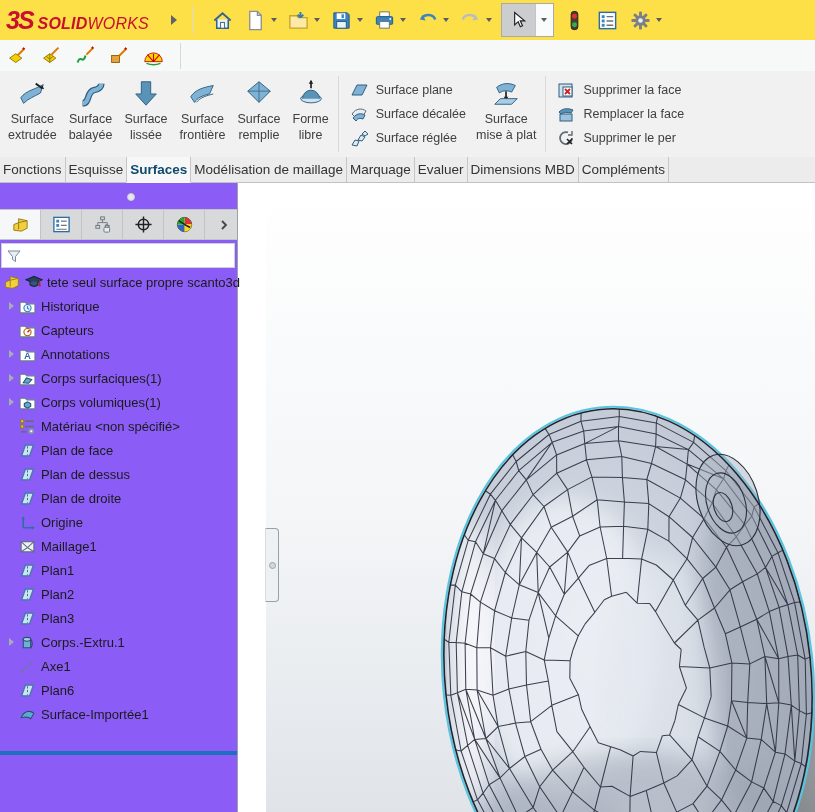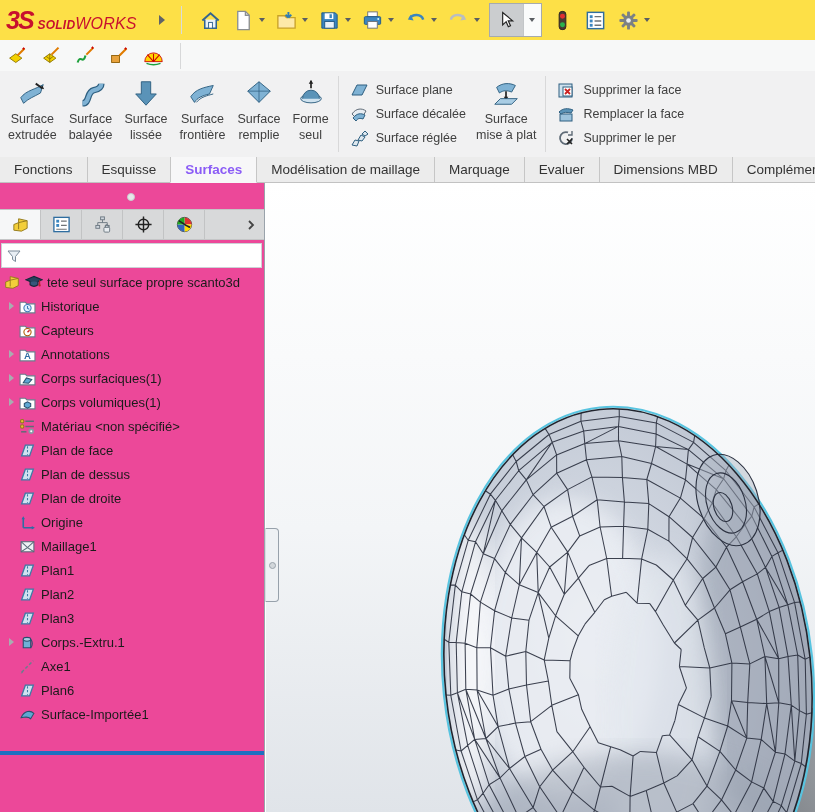--- a/index.html
+++ b/index.html
@@ -4,21 +4,21 @@
 <style>
   html,body{margin:0;padding:0;}
   body{width:815px;height:812px;position:relative;overflow:hidden;background:#fff;
        font-family:"Liberation Sans","DejaVu Sans",sans-serif;-webkit-font-smoothing:antialiased;}
   svg{display:block}
   
   .titlebar{position:absolute;left:0;top:0;right:0;height:40px;background:#fde047;
             border-bottom:1px solid #e2e3e4;display:flex;align-items:center;}
   .logo{display:flex;align-items:baseline;margin-left:6px;cursor:default;}
   .logo-mark{color:#c8102e;font-weight:700;font-style:italic;font-size:25px;letter-spacing:-2px;}
-  .logo-solid{color:#c8102e;font-weight:700;font-style:italic;font-size:12px;margin-left:5px;letter-spacing:.2px;}
+  .logo-solid{color:#c8102e;font-weight:700;font-style:italic;font-size:16px;margin-left:5px;letter-spacing:.2px;}
   .logo-works{color:#c8102e;font-weight:400;font-style:italic;font-size:16px;letter-spacing:.2px;}
   .logo-flyout{width:0;height:0;border-left:6px solid #5f6putt368;border-left:6px solid #5f6368;border-top:5px solid transparent;border-bottom:5px solid transparent;margin-left:22px;}
   .tb-sep{width:1px;height:28px;background:#d9dbdc;margin:0 12px 0 16px;}
   .tb-btn{height:32px;display:flex;align-items:center;padding:0 4px;margin:0 1px;border-radius:2px;}
   .tb-btn svg{width:23px;height:23px;}
   .caret{width:0;height:0;border-left:3.5px solid transparent;border-right:3.5px solid transparent;
          border-top:4px solid #5a5e62;margin-left:4px;}
   .select-split{display:flex;height:32px;border:1px solid #a6aaad;margin:0 4px;background:#fff;}
   .select-split .cell-ico{width:33px;background:#cbcdcf;display:grid;place-items:center;}
   .select-split .cell-car{width:17px;background:#fafbfb;display:grid;place-items:center;border-left:1px solid #c3c6c8;}
@@ -36,25 +36,25 @@
   .rb-lbl{font-size:12.5px;color:#404040;line-height:16px;text-align:center;white-space:nowrap;}
   .rb-sep{width:1px;background:#d8d8d9;margin:5px 3px;}
   .rb-stack{display:flex;flex-direction:column;justify-content:center;gap:5px;padding:0 4px 0 8px;}
   .rb-small{display:flex;align-items:center;gap:7px;font-size:12.5px;color:#404040;white-space:nowrap;}
   .rb-small svg{width:19px;height:19px;flex:none;}
   .rb-caret{width:0;height:0;border-left:4px solid transparent;border-right:4px solid transparent;
             border-top:4px solid #6d7174;margin-top:4px;}
   
   .tabbar{position:absolute;left:0;top:157px;right:0;height:26px;background:#ececec;
           border-bottom:1px solid #c2c2c2;display:flex;font-size:13.5px;color:#333;box-sizing:border-box;}
-  .tab{display:flex;align-items:center;padding:0 14px;border-right:1px solid #c6c6c6;box-sizing:border-box;white-space:nowrap;}
-  .tab.active{background:#f7f7f8;font-weight:700;color:#8b5cf6;margin-bottom:-1px;border-bottom:1px solid #f7f7f8;border-left:1px solid #c6c6c6;margin-left:-1px;}
+  .tab{display:flex;align-items:center;padding:0 3px;border-right:1px solid #c6c6c6;box-sizing:border-box;white-space:nowrap;}
+  .tab.active{background:#f7f7f8;font-weight:700;color:#0c4a6e;margin-bottom:-1px;border-bottom:1px solid #f7f7f8;border-left:1px solid #c6c6c6;margin-left:-1px;}
   
   .main{position:absolute;left:0;top:183px;right:0;bottom:0;}
-  .panel{position:absolute;left:0;top:0;width:265px;bottom:0;background:#ec4899;border-right:1px solid #9aa3ab;box-sizing:border-box;}
+  .panel{position:absolute;left:0;top:0;width:238px;bottom:0;background:#8b5cf6;border-right:1px solid #9aa3ab;box-sizing:border-box;}
   .panel-dot{position:absolute;top:10px;left:127px;width:6px;height:6px;border-radius:50%;background:#e6e8e9;border:1px solid #c8cbcd;}
   .pm-tabs{position:absolute;top:26px;left:0;right:0;height:31px;background:#d8d9da;display:flex;align-items:stretch;
            border-top:1px solid #c4c5c6;border-bottom:1px solid #c4c5c6;box-sizing:border-box;}
   .pm-tab{width:40px;display:grid;place-items:center;border-right:1px solid #c2c3c4;}
   .pm-tab svg{width:19px;height:19px;}
   .pm-tab.active{background:#f6f7f8;}
   .pm-chevron{margin-left:auto;width:26px;display:grid;place-items:center;}
   .filter-row{position:absolute;top:60px;left:1px;right:2px;height:25px;border:1px solid #ccd1d5;
               display:flex;align-items:center;padding-left:4px;background:#fff;box-sizing:border-box;}
   .filter-row svg{width:16px;height:16px;}
@@ -477,21 +477,21 @@
           <use href="#rb-fill"></use>
         </svg>
         <span class="rb-lbl">Surface</span>
         <span class="rb-lbl">remplie</span>
       </div>
       <div class="rb-big">
         <svg>
           <use href="#rb-freeform"></use>
         </svg>
         <span class="rb-lbl">Forme</span>
-        <span class="rb-lbl">seul</span>
+        <span class="rb-lbl">libre</span>
       </div>
     </div>
   <span class="rb-sep"></span>
   <div class="rb-stack">
 
   <div class="rb-small">
         <svg>
           <use href="#rs-plane"></use>
         </svg>
         <span>Surface plane</span>

